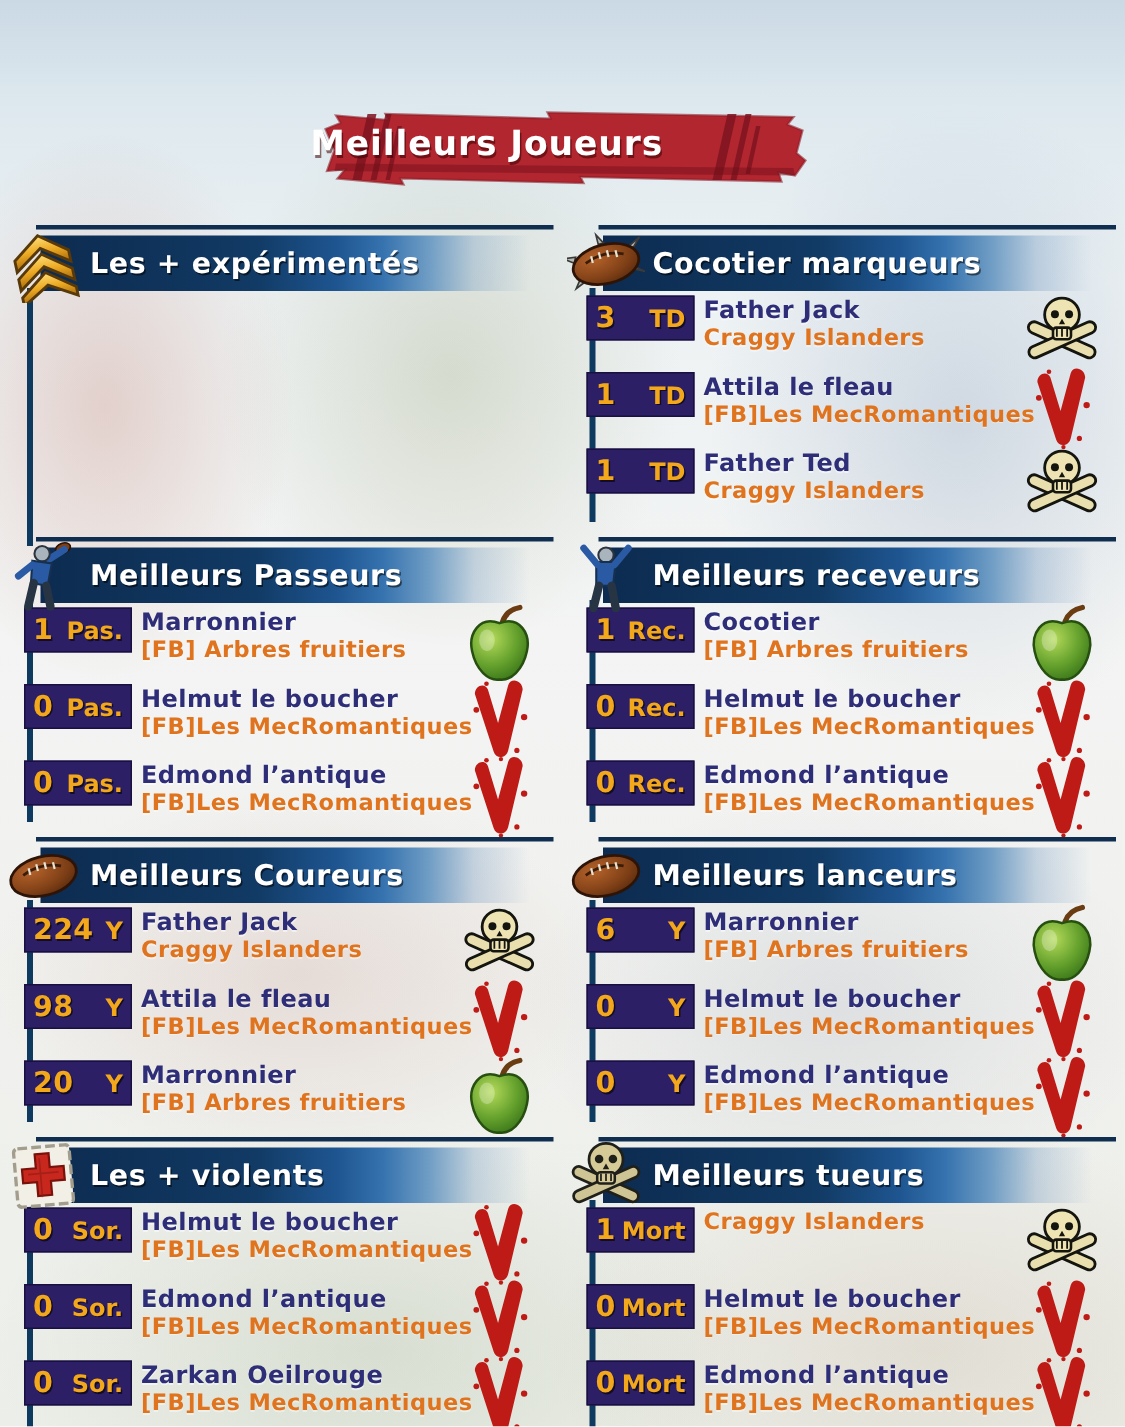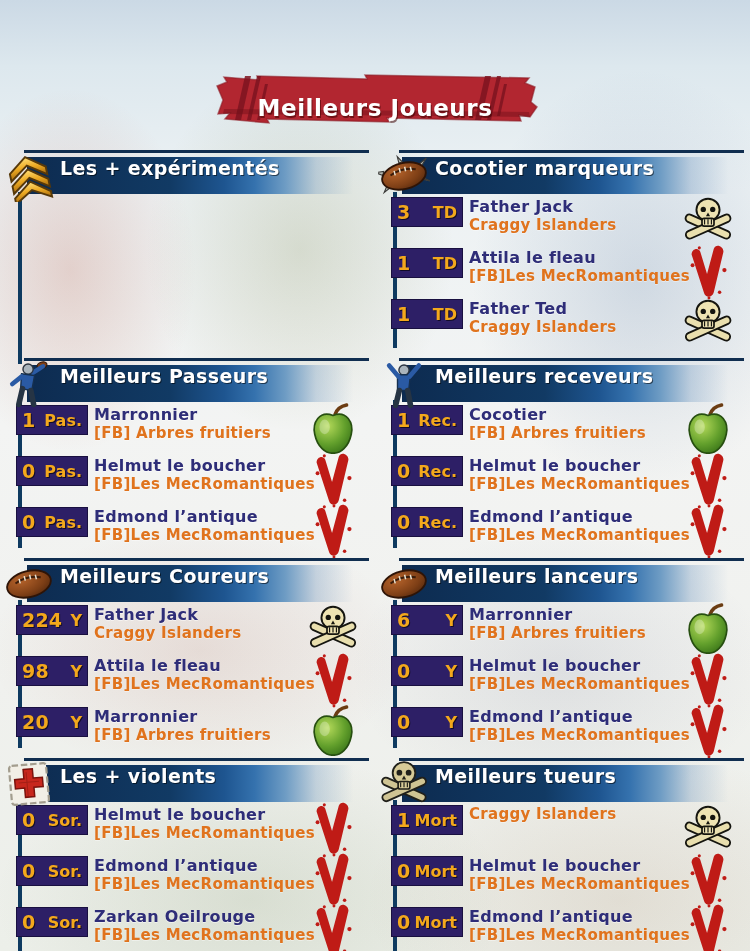--- a/index.html
+++ b/index.html
@@ -25,32 +25,32 @@
     background:#2e2078; border:1px solid #1a1150; }
   .corner-red { position:absolute; left:40px; top:33px; width:0; height:0;
     border-left:9px solid transparent; border-bottom:13px solid #b3261f; }
   .topbar-title { position:absolute; left:57px; top:0; height:44px; line-height:46px;
     color:#ffffff; font-size:21px; font-weight:bold; letter-spacing:0.4px;
     text-shadow:1px 1px 0 #000; }
   
   .banner { position:absolute; top:74px; left:50%; transform:translateX(-50%);
     width:336px; height:52px; }
   .banner svg { position:absolute; inset:0; }
-  .banner-title { position:absolute; left:0; right:0; top:9px; text-align:center;
+  .banner-title { position:absolute; left:0; right:0; top:9px; 
     color:#fff; font-size:23px; font-weight:bold; letter-spacing:0.6px;
-    text-shadow:1px 2px 0 rgba(60,0,0,0.55);margin-top:12px; }
+    text-shadow:1px 2px 0 rgba(60,0,0,0.55); }
   
   .grid { position:absolute; top:150px; left:0; width:750px;
     display:grid; grid-template-columns:375px 375px;
     grid-template-rows:208px 200px 200px 193px; }
   .stat-section { position:relative; }
   .sec-topline { position:absolute; top:0; left:24px; right:6px; height:3px; background:#102e50; }
   .sec-bar { position:absolute; top:7px; left:27px; right:8px; height:37px;
     background:linear-gradient(90deg,#0d2b50 0%,#113a64 42%,#1e5590 58%,#3572ae 67%,#6e9cc4 76%,rgba(130,165,200,0.40) 85%,rgba(150,180,210,0) 96%);
-    display:flex; align-items:flex-start; padding-left:33px; }
+    display:flex; align-items:center; padding-left:33px; }
   .sec-title { color:#ffffff; font-size:19px; font-weight:bold; letter-spacing:0.4px;
     text-shadow:1px 1px 0 rgba(0,0,0,0.55); white-space:nowrap; }
   .sec-icon { position:absolute; left:3px; top:0px; width:52px; height:52px; z-index:2; }
   .sec-icon svg { width:100%; height:100%; }
   .vline { position:absolute; left:18px; top:42px; width:4px; background:#0e3a60; }
   .stat-section .vline { bottom:10px; }
   .sec-empty .vline { bottom:auto; height:172px; }
   .sec-last .vline { bottom:-2px; }
   .rows { position:absolute; top:47px; left:16px; right:6px; }
   .stat-row { position:relative; height:51px; }

